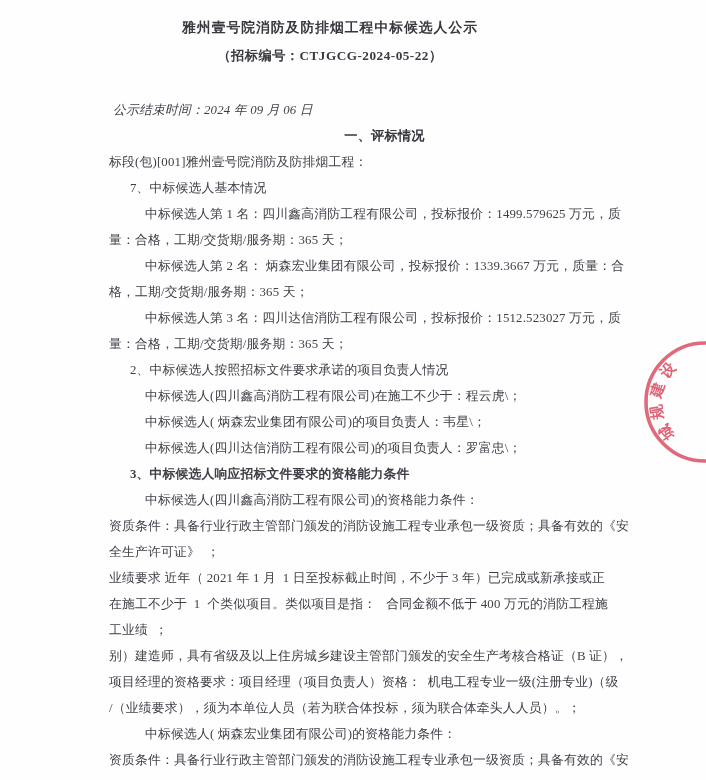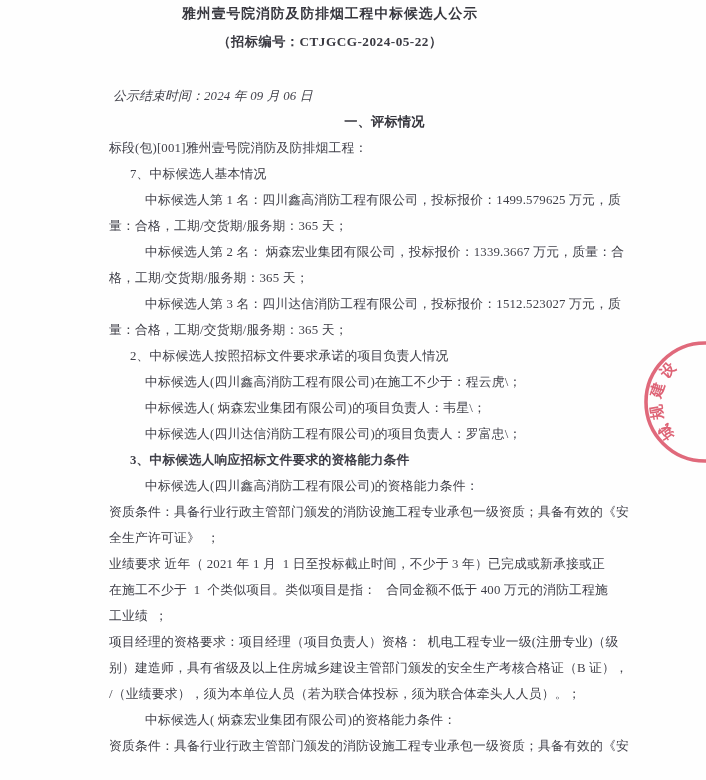--- a/index.html
+++ b/index.html
@@ -8,20 +8,21 @@
     height: 780px;
     overflow: hidden;
     position: relative;
     background: #fefefe;
     font-family: "Liberation Serif", "DejaVu Serif", serif;
   }
   .page {
     position: relative;
     width: 660px;
     height: 780px;
+    padding-top: 14px;
     box-sizing: border-box;
   }
   .doc-title {
     text-align: center;
     font-size: 13.8px;
     font-weight: 700;
     line-height: 28px;
     color: #38383f;
     letter-spacing: 1px;
   }
@@ -91,22 +92,22 @@
       <div class="line" style="padding-left: 36px;">中标候选人(四川鑫高消防工程有限公司)在施工不少于：程云虎\；</div>
       <div class="line" style="padding-left: 36px;">中标候选人( 炳森宏业集团有限公司)的项目负责人：韦星\；</div>
       <div class="line" style="padding-left: 36px;">中标候选人(四川达信消防工程有限公司)的项目负责人：罗富忠\；</div>
       <div class="line" style="padding-left: 21px; font-weight: bold;">3、中标候选人响应招标文件要求的资格能力条件</div>
       <div class="line" style="padding-left: 36px;">中标候选人(四川鑫高消防工程有限公司)的资格能力条件：</div>
       <div class="line" style="padding-left: 0px;">资质条件：具备行业行政主管部门颁发的消防设施工程专业承包一级资质；具备有效的《安</div>
       <div class="line" style="padding-left: 0px;">全生产许可证》  ；</div>
       <div class="line" style="padding-left: 0px;">业绩要求 近年（ 2021 年 1 月  1 日至投标截止时间，不少于 3 年）已完成或新承接或正</div>
       <div class="line" style="padding-left: 0px;">在施工不少于  1  个类似项目。类似项目是指：   合同金额不低于 400 万元的消防工程施</div>
       <div class="line" style="padding-left: 0px;">工业绩  ；</div>
+      <div class="line" style="padding-left: 0px;">别）建造师，具有省级及以上住房城乡建设主管部门颁发的安全生产考核合格证（B 证），</div>
       <div class="line" style="padding-left: 0px;">项目经理的资格要求：项目经理（项目负责人）资格：  机电工程专业一级(注册专业)（级</div>
-      <div class="line" style="padding-left: 0px;">别）建造师，具有省级及以上住房城乡建设主管部门颁发的安全生产考核合格证（B 证），</div>
       <div class="line" style="padding-left: 0px;">/（业绩要求），须为本单位人员（若为联合体投标，须为联合体牵头人人员）。；</div>
       <div class="line" style="padding-left: 36px;">中标候选人( 炳森宏业集团有限公司)的资格能力条件：</div>
       <div class="line" style="padding-left: 0px;">资质条件：具备行业行政主管部门颁发的消防设施工程专业承包一级资质；具备有效的《安</div>
     </div>
 
   <svg class="seal" viewBox="624 322 82 160" xmlns="http://www.w3.org/2000/svg">
     <circle id="seal-ring" cx="705" cy="402" r="59" fill="none" stroke="#d9485e" stroke-width="3.6" opacity="0.82"></circle>
     <path id="sealTextPath" fill="none" d="M 683.0 440.1 A 44 44 0 0 1 683.0 363.9"></path>
     <text class="seal-text" fill="#d9485e">
       <textPath href="#sealTextPath" startOffset="10%">城规建设</textPath>

